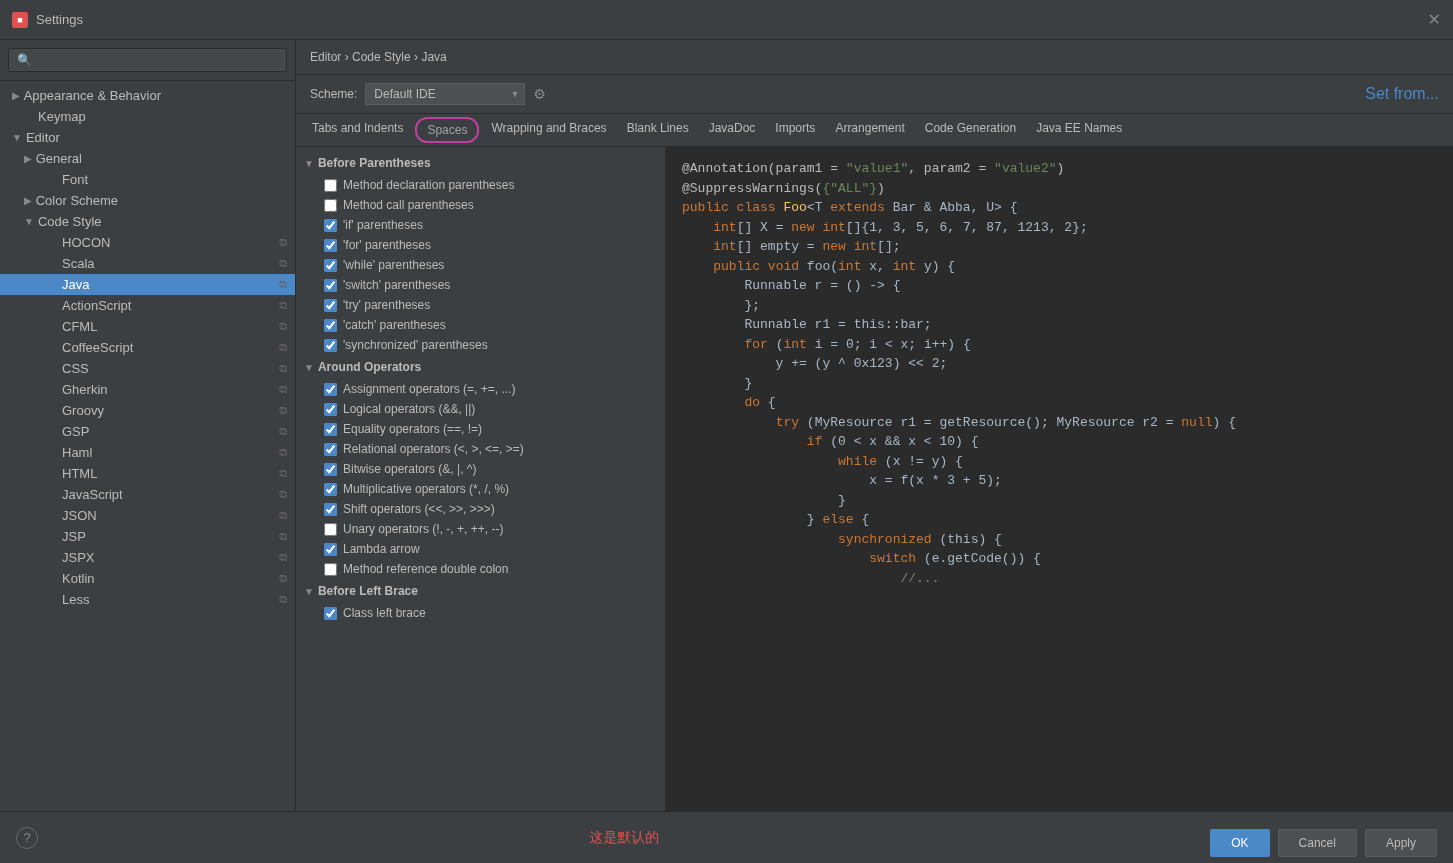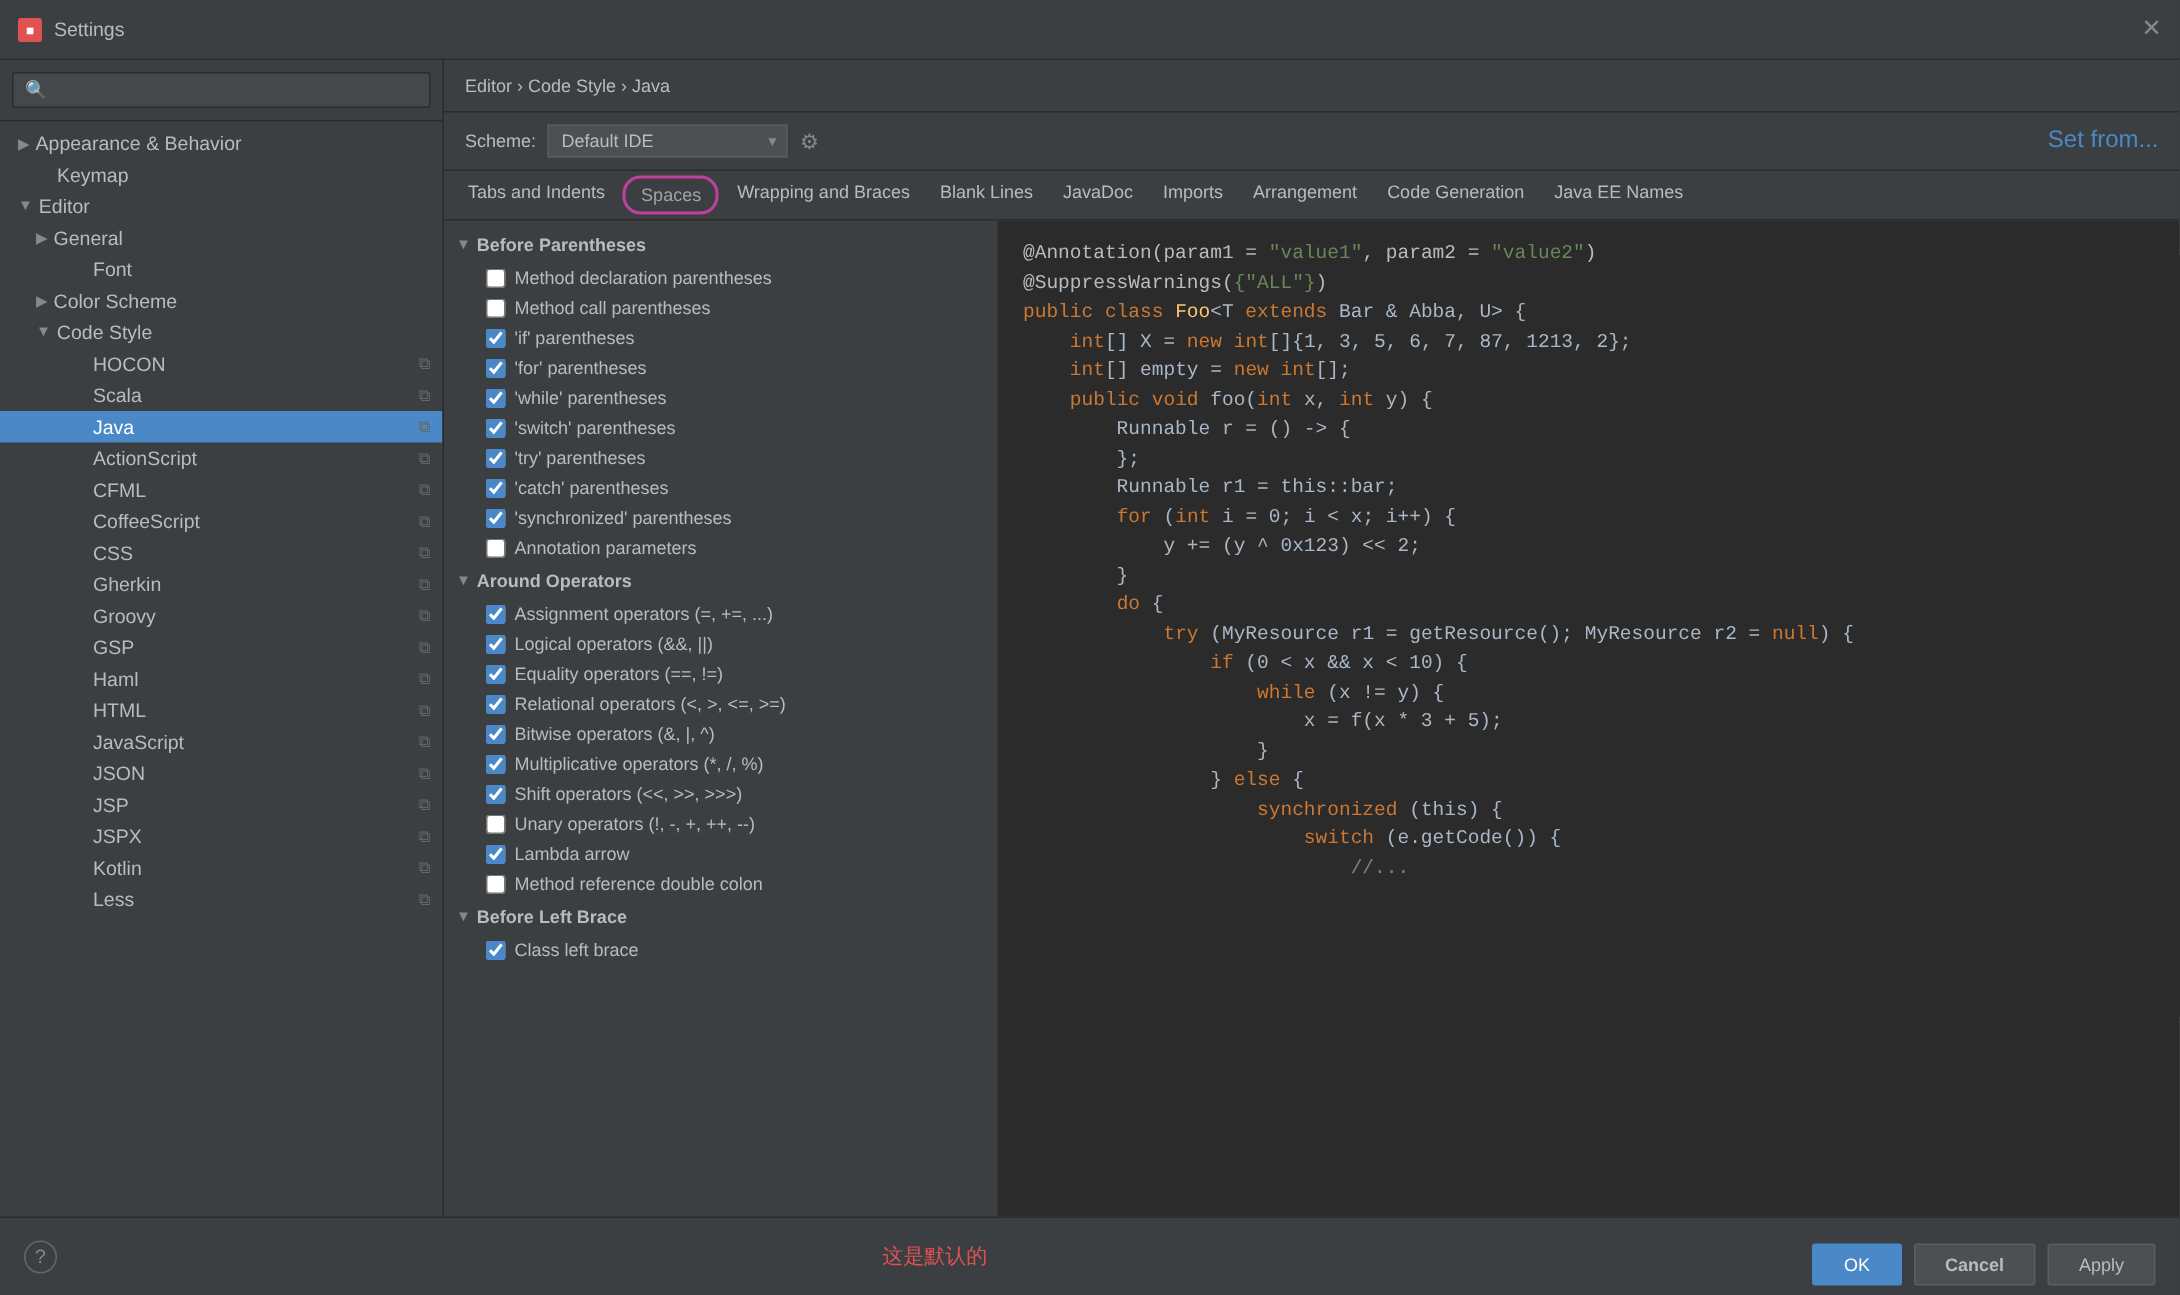--- a/index.html
+++ b/index.html
@@ -280,21 +280,20 @@
       margin-top: 10px;
     }
     .btn-ok {
       background: #4a88c7;
       color: white;
       border-color: #4a88c7;
     }
     .btn-cancel {
       background: #4c5052;
       color: #bbb;
-      font-weight: bold;
     }
     .btn-apply {
       background: #4c5052;
       color: #bbb;
     }
 
     ::-webkit-scrollbar { width: 6px; height: 6px; }
     ::-webkit-scrollbar-track { background: #3c3f41; }
     ::-webkit-scrollbar-thumb { background: #555; border-radius: 3px; }
   </style>
@@ -500,24 +499,20 @@
               <input type="checkbox" checked="" style="">
               <span>'try' parentheses</span>
             </div>
             <div class="option-row">
               <input type="checkbox" checked="" style="">
               <span>'catch' parentheses</span>
             </div>
             <div class="option-row">
               <input type="checkbox" checked="" style="">
               <span>'synchronized' parentheses</span>
-            </div>
-            <div class="option-row">
-              <input type="checkbox" style="">
-              <span>Annotation parameters</span>
             </div>
             <div class="section-header">
               <span class="arrow">▼</span>
               <span>Around Operators</span>
             </div>
             <div class="option-row">
               <input type="checkbox" checked="" style="">
               <span>Assignment operators (=, +=, ...)</span>
             </div>
             <div class="option-row">

